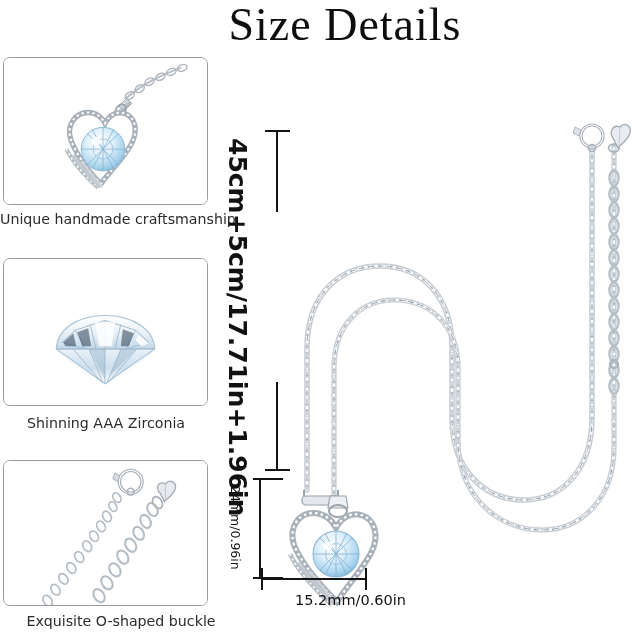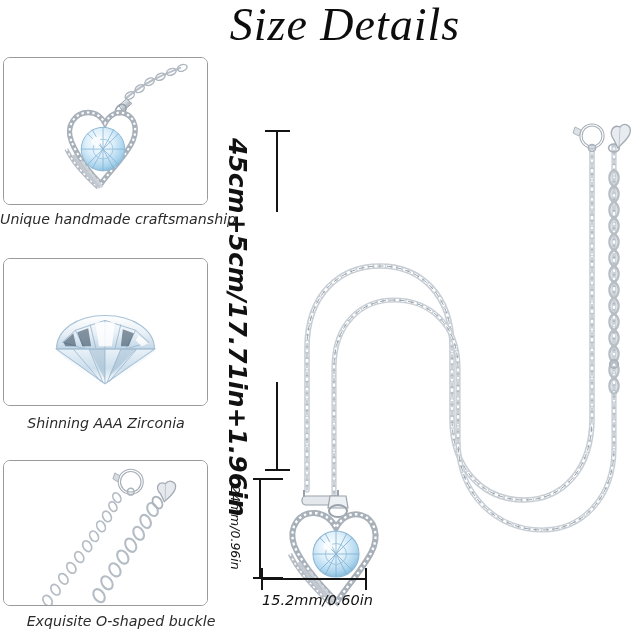--- a/index.html
+++ b/index.html
@@ -12,21 +12,20 @@
     position: relative;
     overflow: hidden;
   }
 
   #page {
     position: absolute;
     inset: 0;
     width: 640px;
     height: 633px;
     background: #ffffff;
-    font-style: italic;
   }
 
   
   .title {
     position: absolute;
     left: 185px;
     top: -1px;
     width: 320px;
     height: 52px;
     font-family: "Liberation Serif", "DejaVu Serif", serif;
@@ -98,20 +97,21 @@
     white-space: nowrap;
     font-family: "DejaVu Sans", sans-serif;
     color: #111111;
     font-weight: bold;
   }
   .dim-label-h {
     position: absolute;
     white-space: nowrap;
     font-family: "DejaVu Sans", sans-serif;
     color: #111111;
+    margin-left: 33px;
   }
 
   .main-dim-label { font-size: 25px; letter-spacing: 0px; }
   .pend-dim-label { font-size: 12.5px; font-weight: normal; }
   .width-dim-label { font-size: 14.5px; }
 
   
   .chain-stage {
     position: absolute;
     left: 262px;

